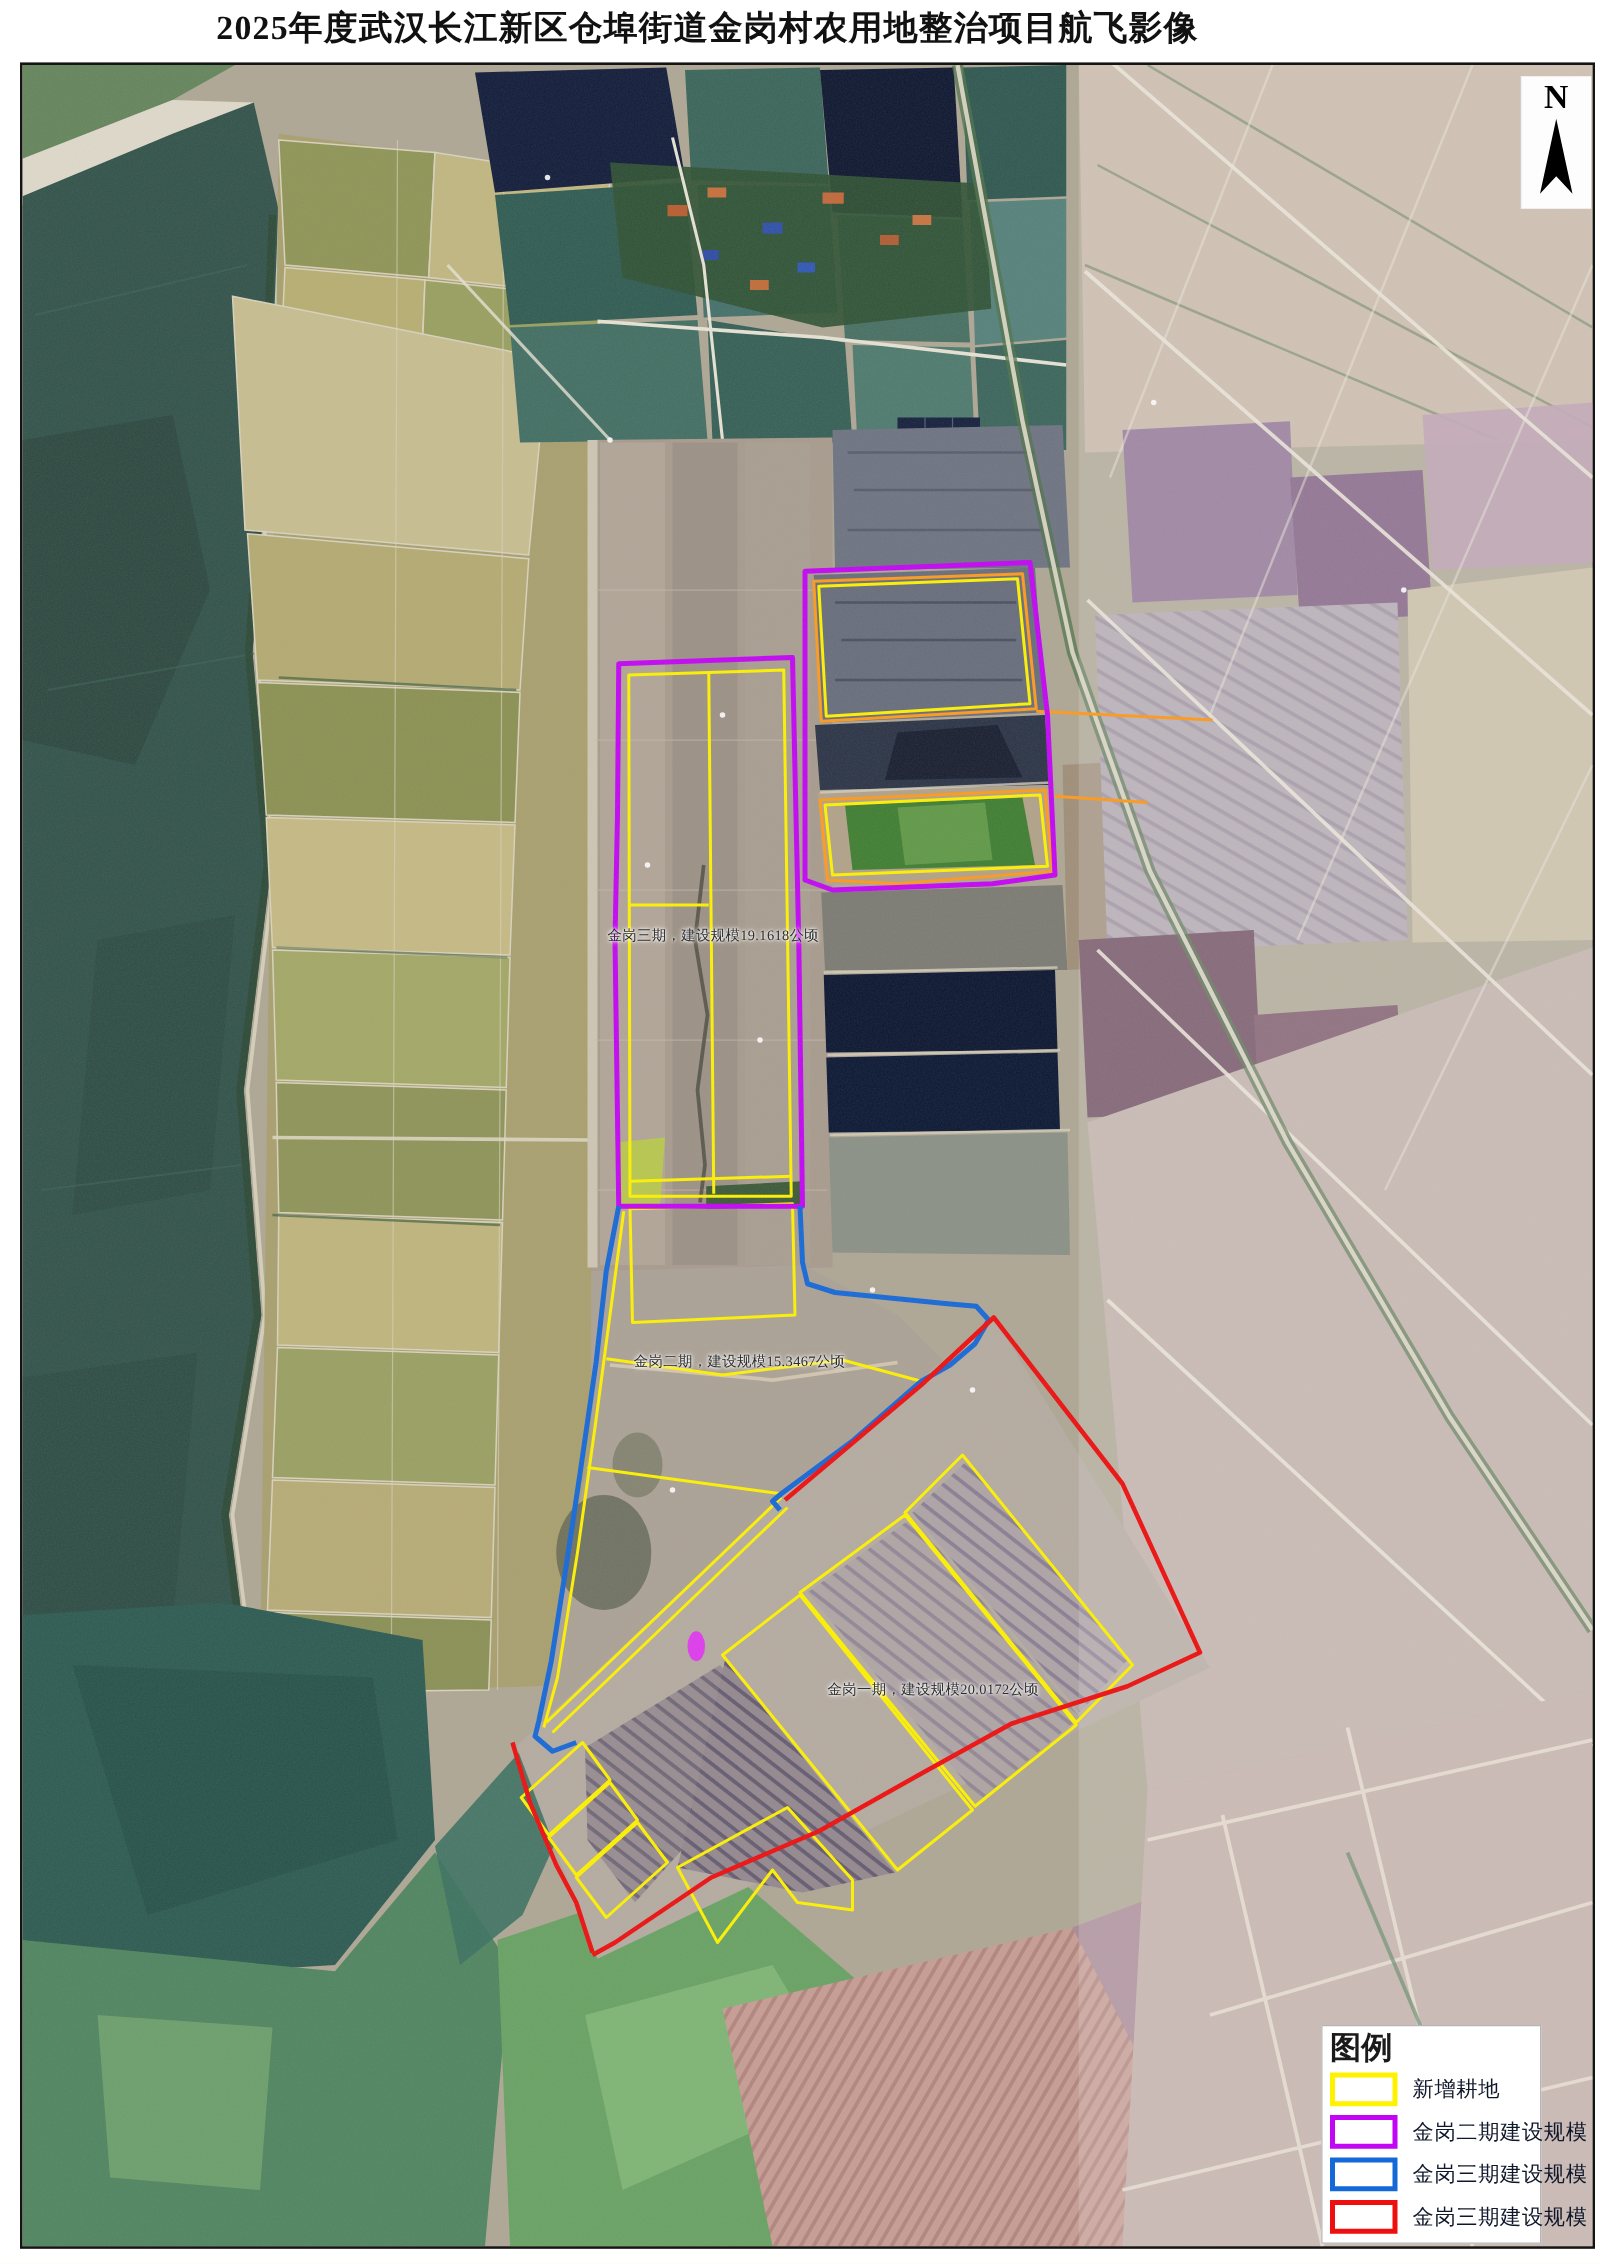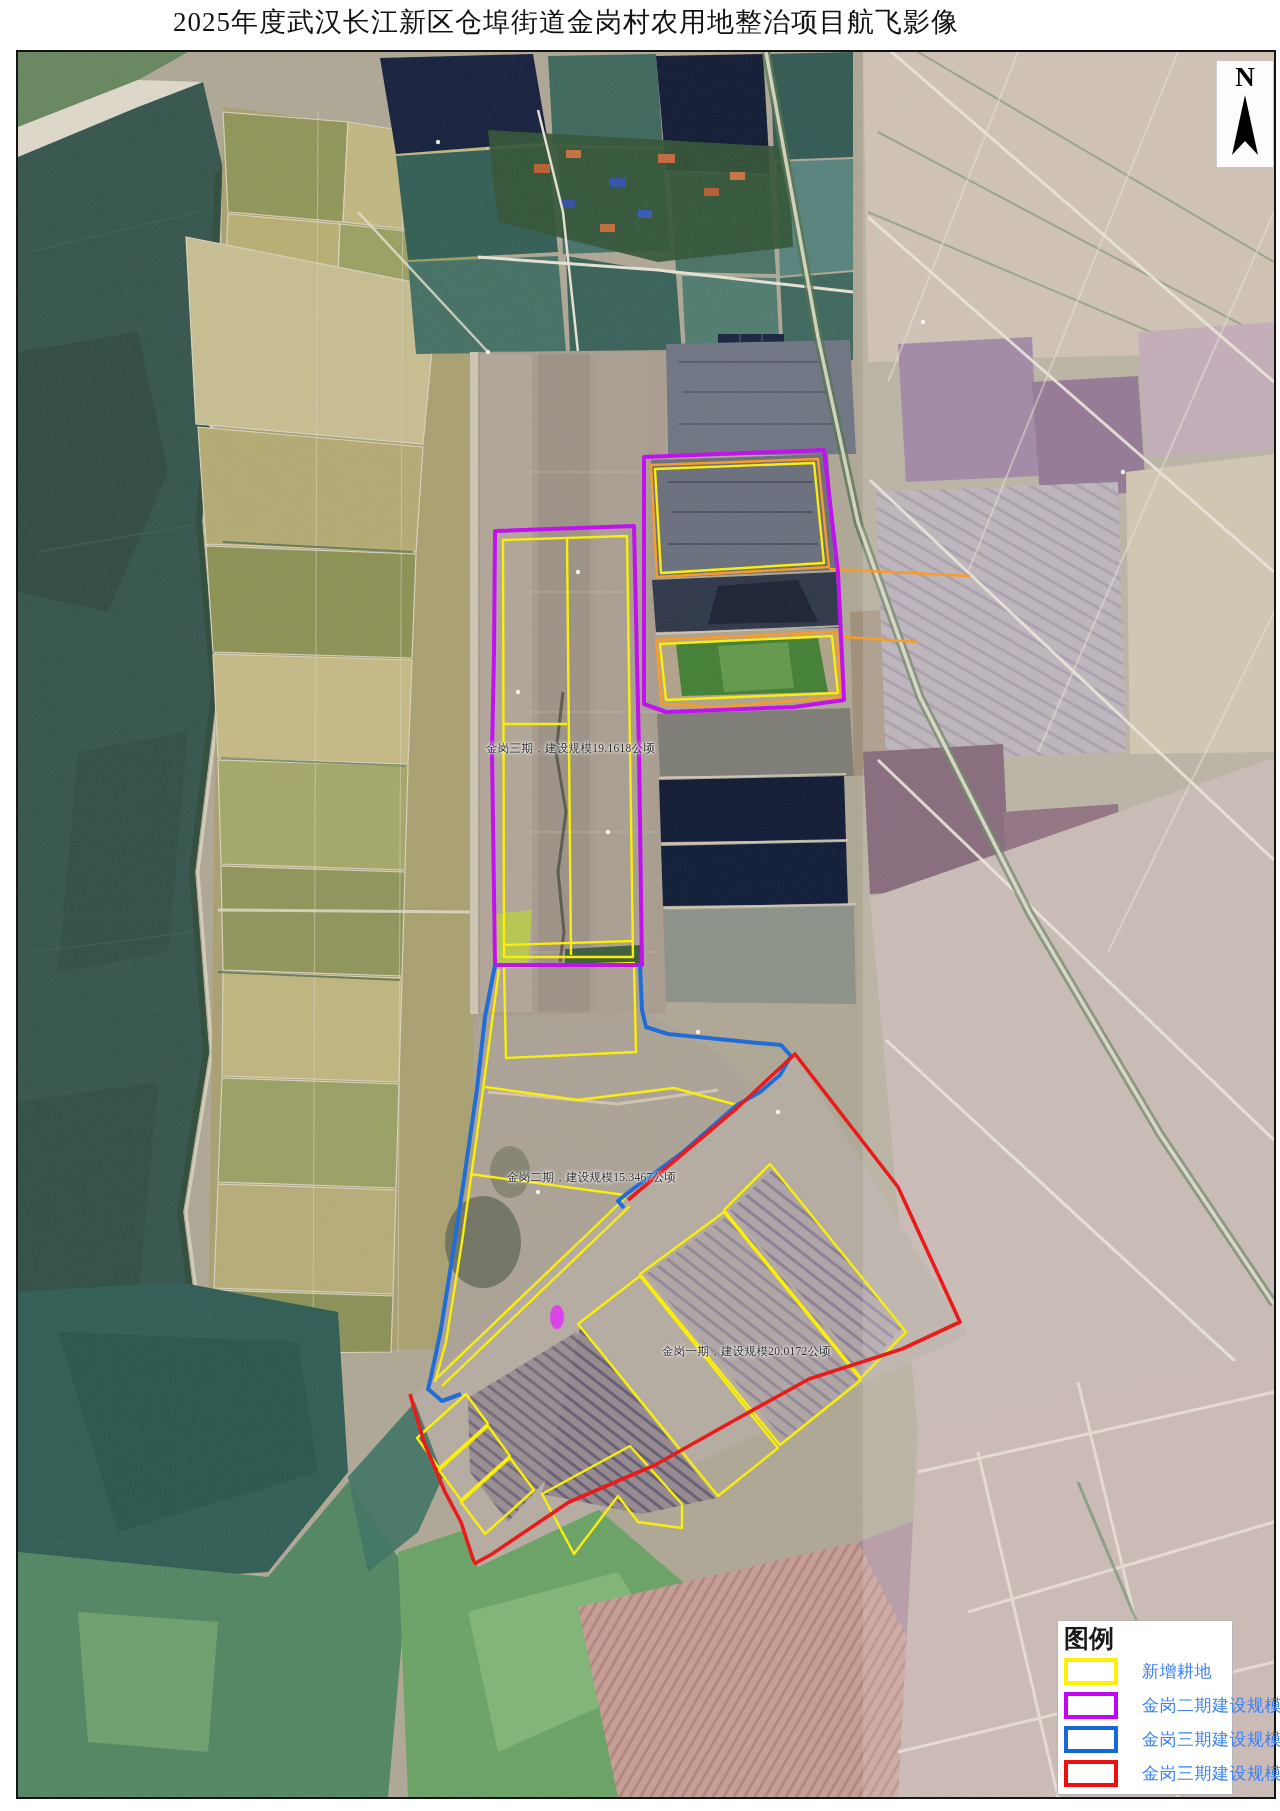--- a/index.html
+++ b/index.html
@@ -1,34 +1,34 @@
 <!DOCTYPE html>
 <html><head>
 <meta charset="utf-8">
 <style>
   html,body{margin:0;padding:0;background:#ffffff;}
   .page{position:relative;width:1280px;height:1811px;background:#ffffff;overflow:hidden;
         font-family:"Liberation Serif","DejaVu Serif",serif;}
   .map-title{position:absolute;top:4px;left:0;width:1132px;text-align:center;
-             font-size:27px;font-weight:400;color:#111;letter-spacing:1px;white-space:nowrap;}
+             font-size:27px;font-weight:700;color:#111;letter-spacing:1px;white-space:nowrap;}
   .map-frame{position:absolute;left:16px;top:50px;width:1256px;height:1745px;
              border:2px solid #141414;box-sizing:content-box;background:#AFA795;}
   .map-frame svg{display:block;}
   .map-label{position:absolute;font-size:11.5px;color:#2d2d2d;white-space:nowrap;z-index:5;
              letter-spacing:0.3px;
              text-shadow:0 0 2px #fff,0 0 3px #fff,0 0 5px rgba(255,255,255,.85);}
   .north-box{position:absolute;left:1216px;top:61px;width:56px;height:106px;background:#fdfdfd;
              z-index:6;display:flex;flex-direction:column;align-items:center;border-left:1px solid #cfcfcf;}
   .north-n{font-size:27px;font-weight:700;color:#000;line-height:1;margin-top:3px;}
   .legend{position:absolute;left:1057px;top:1620px;width:176px;height:175px;background:#fff;
           z-index:6;border:1px solid #b5b5b5;box-sizing:border-box;padding:2px 0 0 6px;}
   .legend-title{font-size:25px;font-weight:700;color:#1a1a1a;line-height:1.25;}
   .legend-row{display:flex;align-items:center;height:34px;}
   .legend-swatch{width:46px;height:19px;background:#fff;border:4px solid #000;flex:0 0 auto;}
-  .legend-label{margin-left:24px;font-size:17px;color:#3b82f6;white-space:nowrap;letter-spacing:0.5px;}
+  .legend-label{margin-left:12px;font-size:17px;color:#0f172a;white-space:nowrap;letter-spacing:0.5px;}
 </style>
 </head>
 <body>
 
 <div class="page">
 
   <div class="map-title">2025年度武汉长江新区仓埠街道金岗村农用地整治项目航飞影像</div>
 
   <div class="map-frame">
 
@@ -253,21 +253,21 @@
           <circle cx="420" cy="90" r="2.2"></circle>
           <circle cx="905" cy="270" r="2.2"></circle>
         <circle cx="1105" cy="420" r="2.2"></circle>
       </g>
 
       <rect x="0" y="0" width="1256" height="1745" filter="url(#grain)"></rect>
     </svg>
   </div>
 
   <div class="map-label" style="left:486px;top:741px;font-family:Liberation Serif, serif;">金岗三期，建设规模19.1618公顷</div>
-  <div class="map-label" style="left:507px;top:1170px;">金岗二期，建设规模15.3467公顷</div>
+  <div class="map-label" style="left:507px;top:1082px;">金岗二期，建设规模15.3467公顷</div>
   <div class="map-label" style="left:662px;top:1344px;">金岗一期，建设规模20.0172公顷</div>
 
   <div class="north-box">
     <div class="north-n">N</div>
     <svg width="40" height="66" viewBox="0 0 40 66" style="margin-top:2px;">
       <polygon points="20,2 33,62 20,48 7,62" fill="#000"></polygon>
     </svg>
   </div>
 
   <div class="legend">

